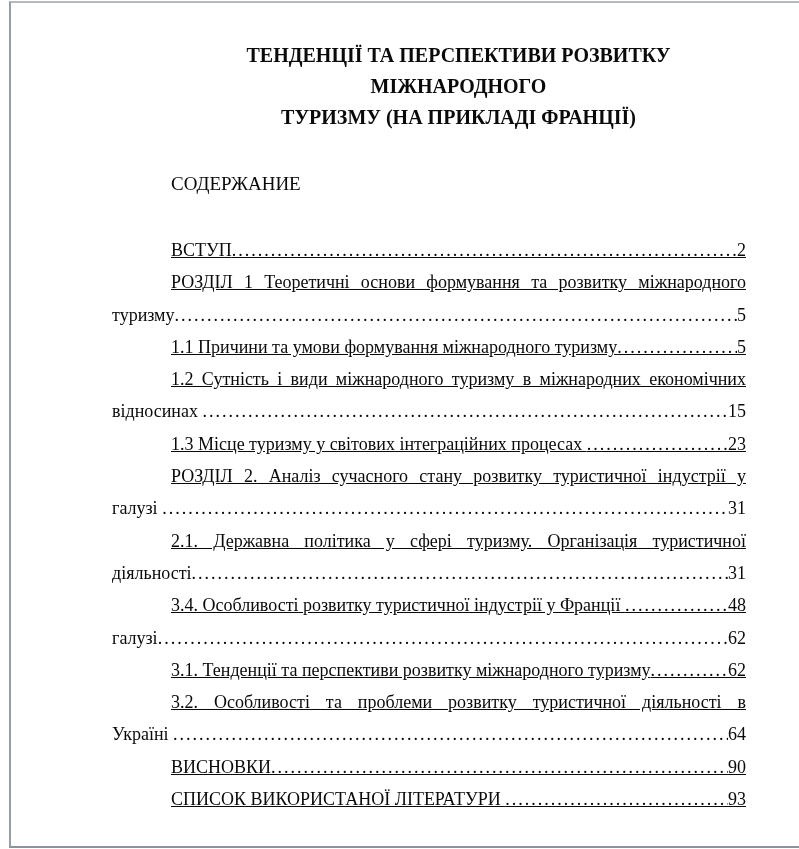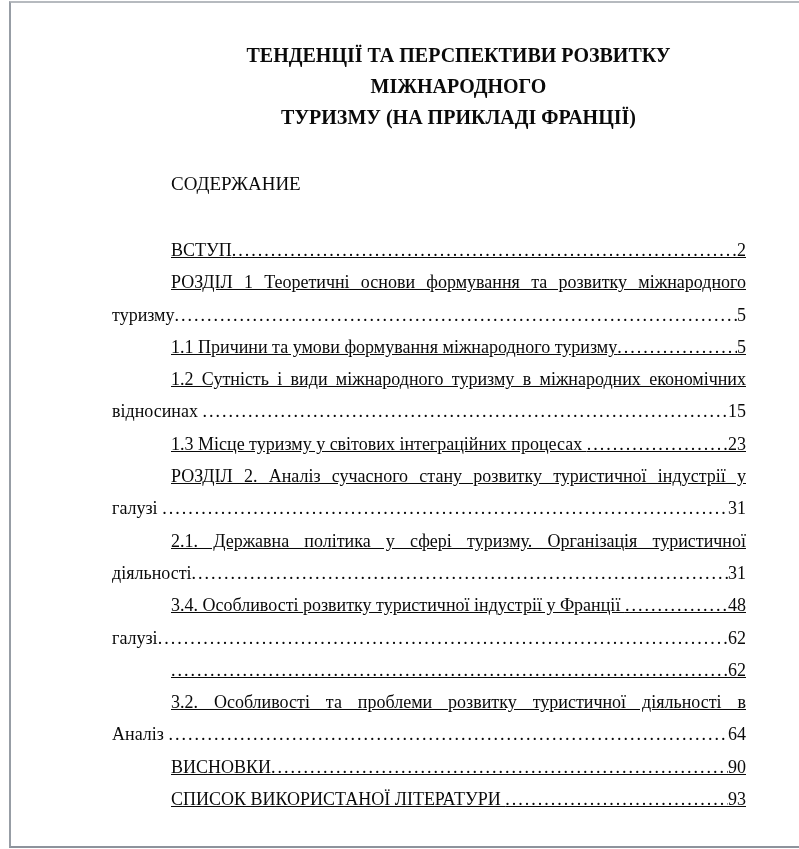--- a/index.html
+++ b/index.html
@@ -132,26 +132,27 @@
           <span class="toc-text">3.4. Особливості розвитку туристичної індустрії у Франції </span>
           <span class="dots">........................................................................................................................................................................................................</span>
           <span class="pageno">48</span>
         </div>
         <div class="toc-row flex">
           <span class="toc-text">галузі</span>
           <span class="dots">........................................................................................................................................................................................................</span>
           <span class="pageno">62</span>
         </div>
         <div class="toc-row flex ind">
+          <span class="toc-text">3.1. Тенденції та перспективи розвитку міжнародного туризму</span>
           <span class="dots">........................................................................................................................................................................................................</span>
           <span class="pageno">62</span>
         </div>
         <div class="toc-row justify ind"><span class="toc-text">3.2. Особливості та проблеми розвитку туристичної діяльності в</span></div>
         <div class="toc-row flex">
-          <span class="toc-text">Аналіз </span>
+          <span class="toc-text">Україні </span>
           <span class="dots">........................................................................................................................................................................................................</span>
           <span class="pageno">64</span>
         </div>
         <div class="toc-row flex ind">
           <span class="toc-text">ВИСНОВКИ</span>
           <span class="dots">........................................................................................................................................................................................................</span>
           <span class="pageno">90</span>
         </div>
         <div class="toc-row flex ind">
           <span class="toc-text">СПИСОК ВИКОРИСТАНОЇ ЛІТЕРАТУРИ </span>

